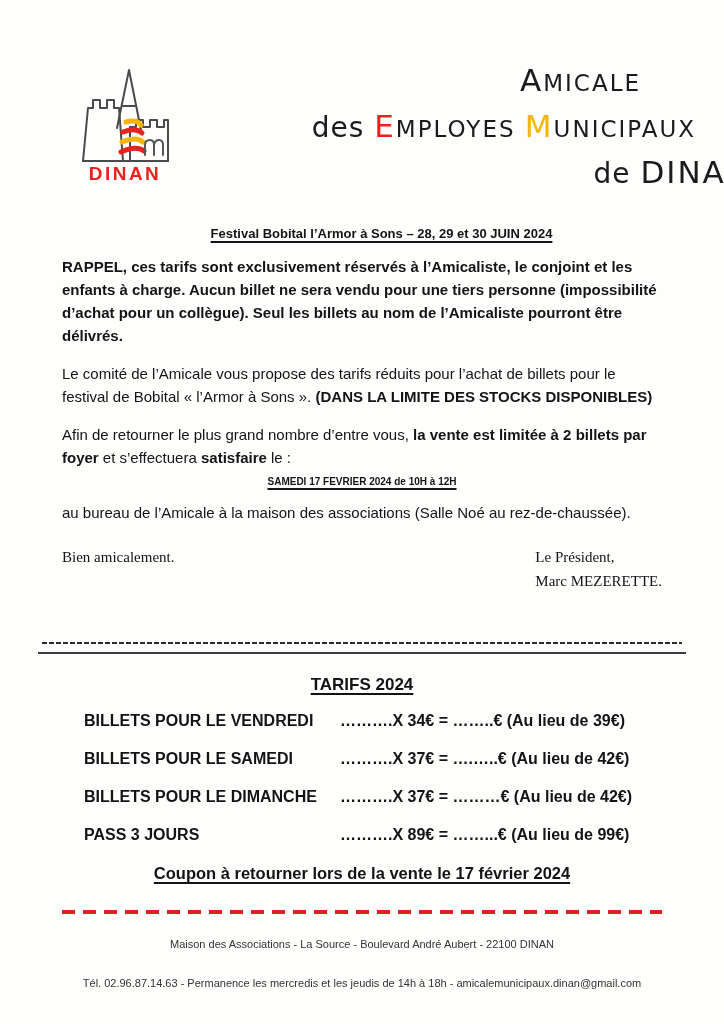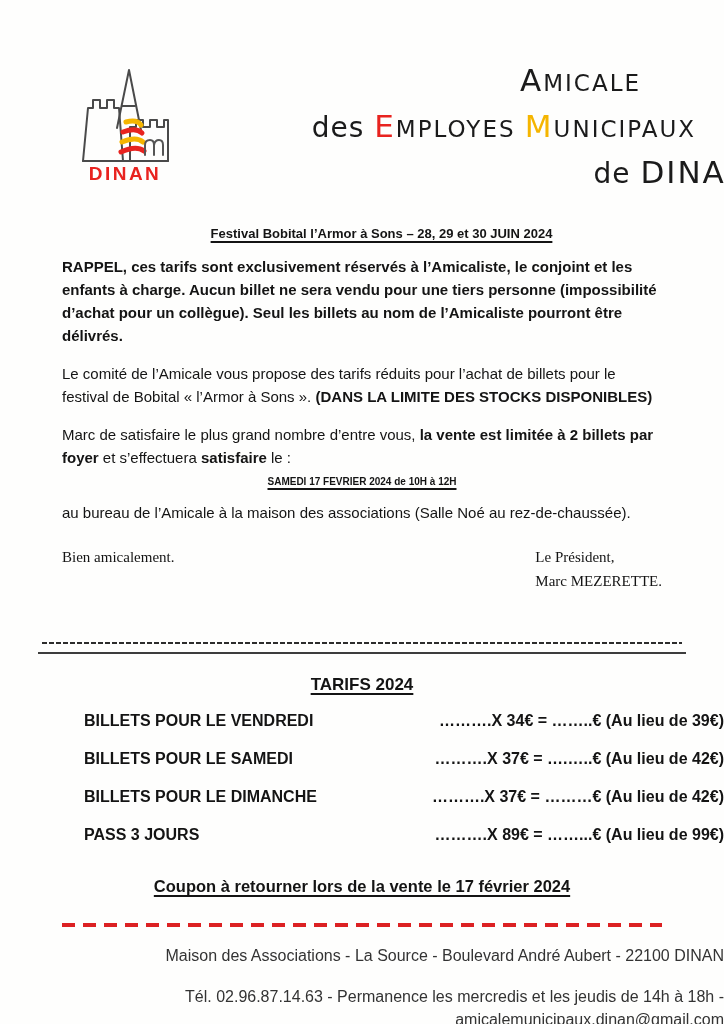--- a/index.html
+++ b/index.html
@@ -36,27 +36,27 @@
   .para.bold{font-weight:bold;}
   .date-line{text-align:center;font-weight:bold;font-size:10px;margin-top:6px;}
   .closing-row{display:flex;margin:21px 62px 0;font-size:15px;line-height:1.6;font-family:Liberation Serif, serif;}
   .signature{margin-left:auto;}
   
   .divider-dashed{height:2px;margin:49px 42px 0;
     background:repeating-linear-gradient(90deg,#2c2c2c 0 5px,transparent 5px 7px);}
   .divider-solid{border-top:2px solid #3d3d3d;margin:8px 38px 0;}
   
   .tarifs-title{text-align:center;font-size:17px;font-weight:bold;margin-top:21px;}
-  .tarif-row{display:flex;margin:14px 0 0 84px;font-weight:bold;font-size:16px;line-height:24px;justify-content:space-between;}
+  .tarif-row{display:flex;margin:14px 0 0 84px;font-weight:bold;font-size:16px;line-height:24px;}
   .tarif-label{width:256px;flex:none;}
-  .coupon{text-align:center;font-weight:bold;font-size:16.5px;margin-top:30px;}
+  .coupon{text-align:center;font-weight:bold;font-size:16.5px;margin-top:17px;}
   
   .footer-dashes{height:4px;margin:27px 62px 0;
     background:repeating-linear-gradient(90deg,var(--footer-dash-red,#dc2123) 0 13px,transparent 13px 21px);}
-  .footer-line{text-align:right;font-size:16px;color:#333;margin-top:17px;line-height:1.45;}
+  .footer-line{text-align:center;font-size:11px;color:#333;margin-top:23px;line-height:1.45;}
   
   .castle-stroke{fill:none;stroke:#4a4a4a;stroke-width:2;stroke-linejoin:round;stroke-linecap:round;}
   .stripe-red{fill:none;stroke:var(--red,#e8231f);stroke-width:5;stroke-linecap:round;}
   .stripe-yellow{fill:none;stroke:var(--yellow,#f5b500);stroke-width:5;stroke-linecap:round;}
   .m-glyph-stroke{fill:none;stroke:#555;stroke-width:2;stroke-linecap:round;}
   .wordmark{fill:var(--red,#e8231f);font-family:"Liberation Sans",sans-serif;
     font-weight:bold;font-size:19px;letter-spacing:2.5px;}
 </style>
 </head>
 <body>
@@ -100,21 +100,21 @@
   </header>
 
   <h1 class="doc-title">
     <span class="u">Festival Bobital l’Armor à Sons – 28, 29 et 30 JUIN 2024</span>
   </h1>
 
   <p class="para bold">RAPPEL, ces tarifs sont exclusivement réservés à l’Amicaliste, le conjoint et les enfants à charge. Aucun billet ne sera vendu pour une tiers personne (impossibilité d’achat pour un collègue). Seul les billets au nom de l’Amicaliste pourront être délivrés.</p>
 
   <p class="para"><span>Le comité de l’Amicale vous propose des tarifs réduits pour l’achat de billets pour le festival de Bobital « l’Armor à Sons ». </span><strong>(DANS LA LIMITE DES STOCKS DISPONIBLES)</strong></p>
 
-  <p class="para"><span>Marc de satisfaire le plus grand nombre d’entre vous, </span><strong>la vente est limitée à 2 billets par foyer</strong><span> et s’effectuera </span><strong>satisfaire</strong><span> le :</span></p>
+  <p class="para"><span>Afin de retourner le plus grand nombre d’entre vous, </span><strong>la vente est limitée à 2 billets par foyer</strong><span> et s’effectuera </span><strong>satisfaire</strong><span> le :</span></p>
 
   <p class="date-line">
     <span class="u-thin">SAMEDI 17 FEVRIER 2024 de 10H à 12H</span>
   </p>
 
   <p class="para">au bureau de l’Amicale à la maison des associations (Salle Noé au rez-de-chaussée).</p>
 
   <div class="closing-row">
     <span>Bien amicalement.</span>
     <div class="signature">

